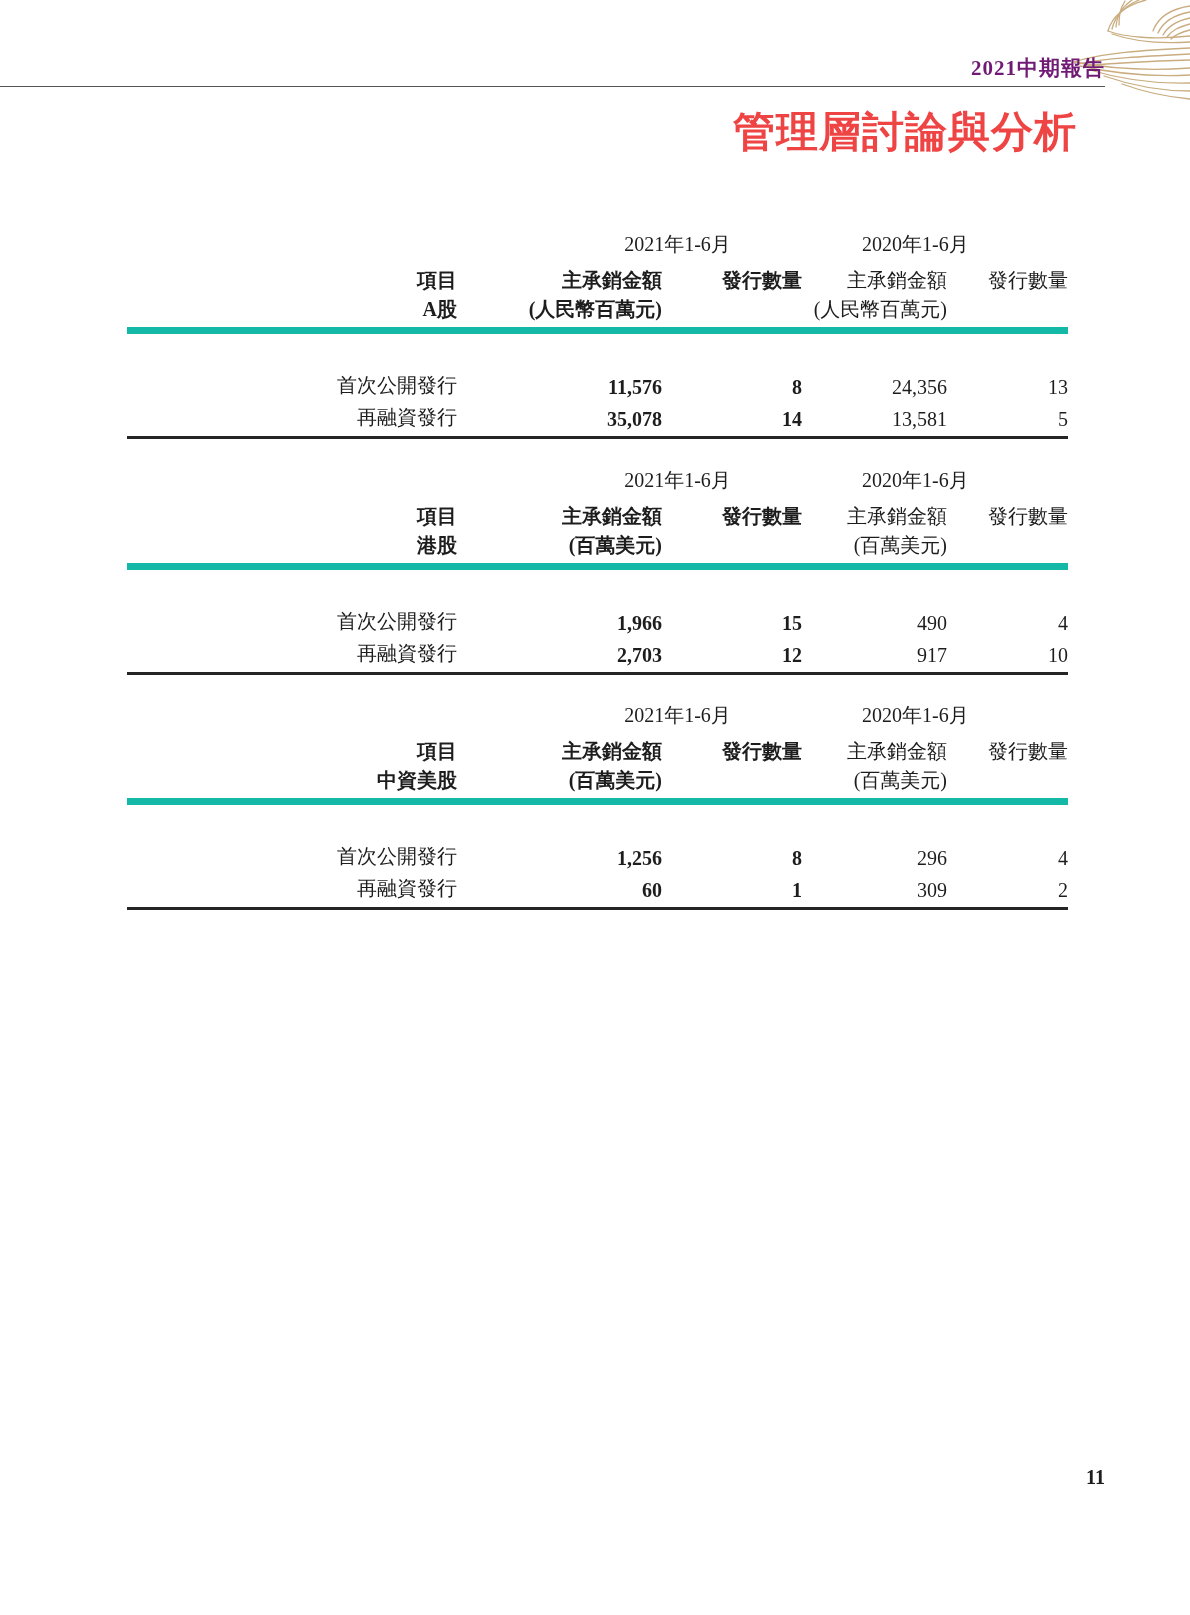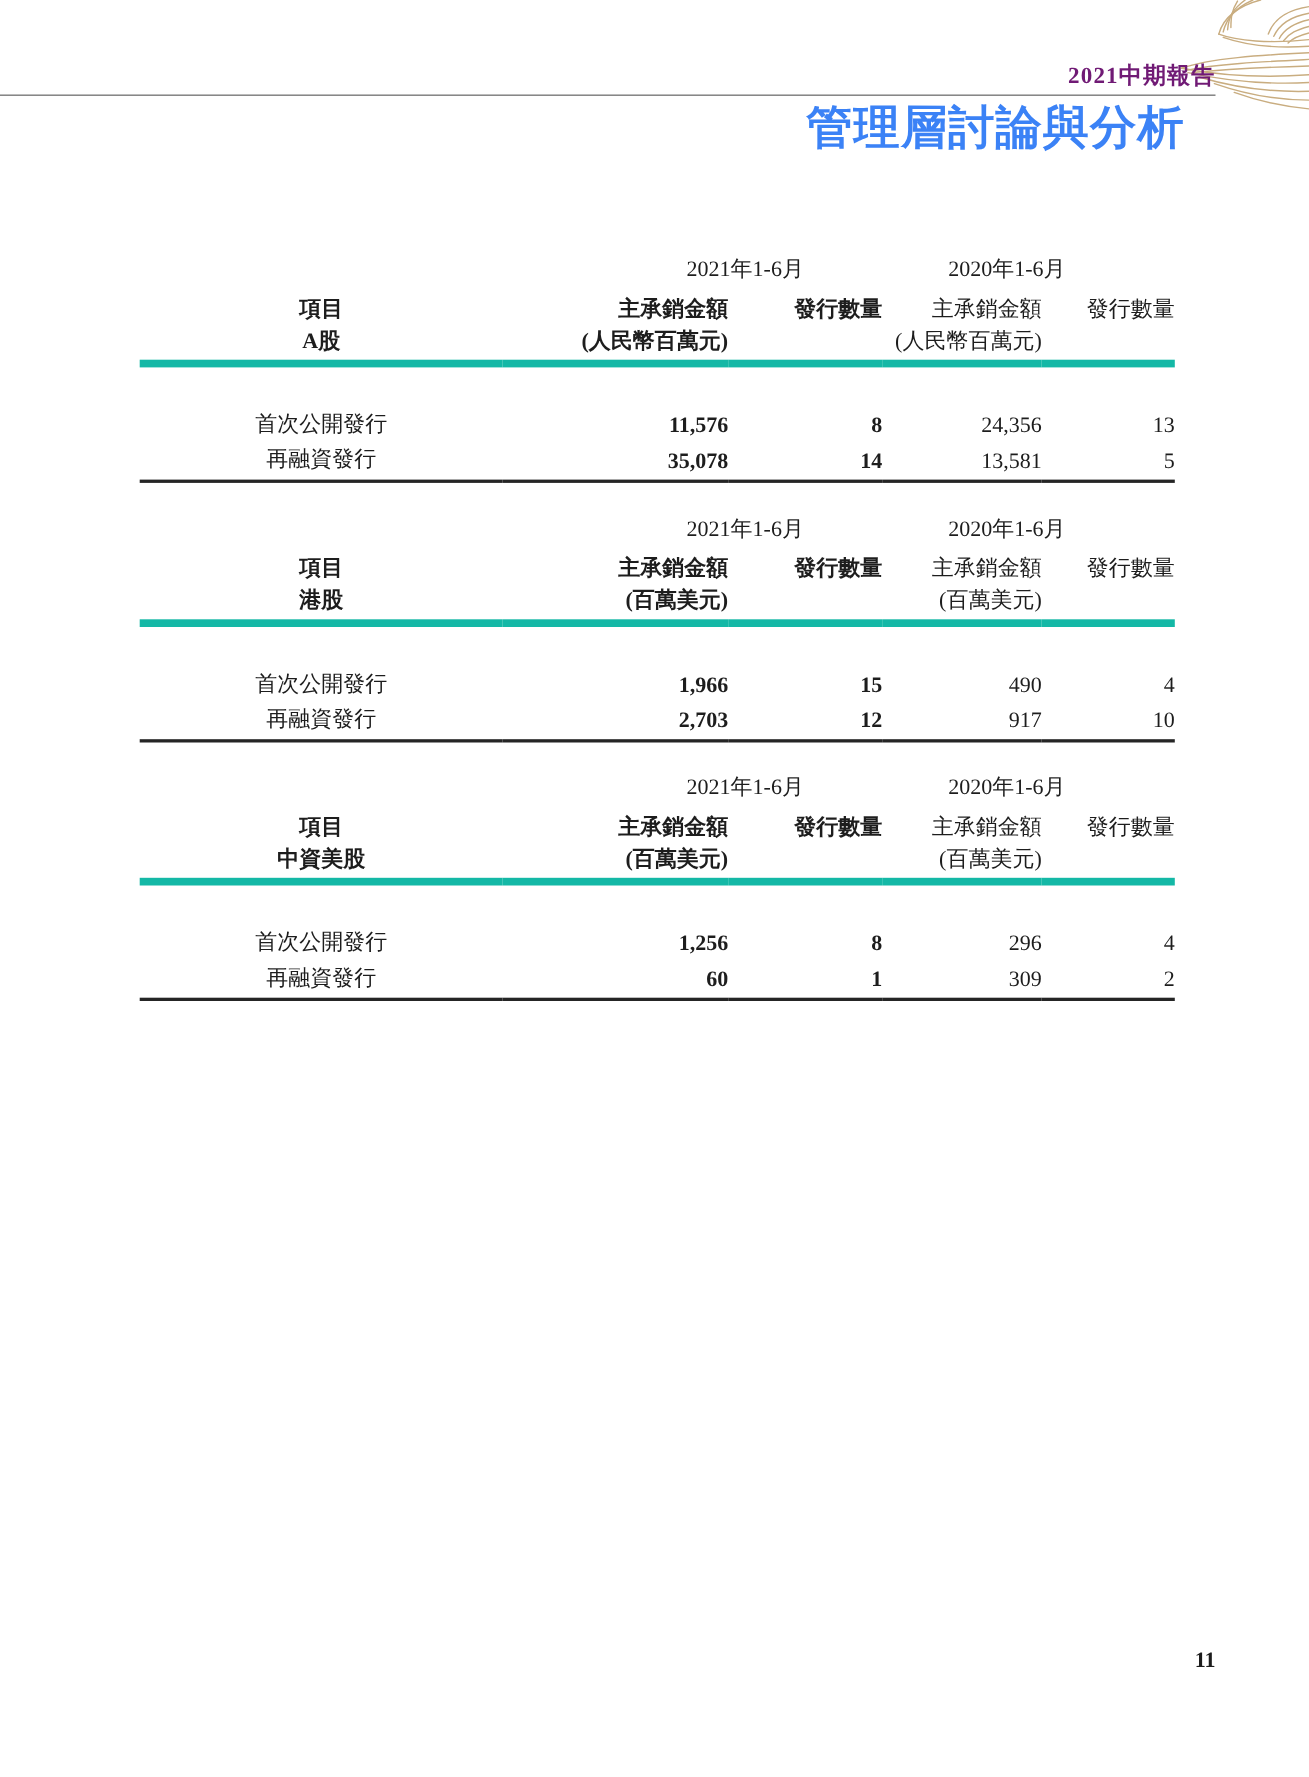--- a/index.html
+++ b/index.html
@@ -7,34 +7,34 @@
               font-family:"Liberation Serif","DejaVu Serif",serif; color:#1d1d1d; }
   .page { position:relative; width:1190px; height:1615px; background:#fff; }
 
   
   .report-title { position:absolute; top:54px; right:85px; font-size:21px;
                   font-weight:bold; letter-spacing:1px; color:#701a75; }
   .header-rule { position:absolute; top:86px; left:0; width:1105px; height:0;
                  border-top:1.5px solid #555; }
   .logo { position:absolute; top:0; right:0; width:128px; height:102px; }
 
-  .page-title { position:absolute; top:88px; right:113px; font-size:42px;
-                font-weight:bold; color:#3b82f6; letter-spacing:1px; }
-
-  .page-number { position:absolute; top:1498px; right:85px; font-size:20px;
+  .page-title { position:absolute; top:104px; right:113px; font-size:42px;
+                font-weight:bold; color:#ef4444; letter-spacing:1px; }
+
+  .page-number { position:absolute; top:1466px; right:85px; font-size:20px;
                  font-weight:bold; color:#1d1d1d; }
 
   
   .table-block { position:absolute; left:127px; width:941px; }
   table { width:941px; border-collapse:collapse; table-layout:fixed; }
   col.c1{width:330px;} col.c2{width:205px;} col.c3{width:140px;}
   col.c4{width:145px;} col.c5{width:121px;}
   td { font-size:20px; color:#1d1d1d; vertical-align:bottom; padding:0;
        white-space:nowrap; overflow:visible; }
-  .left  { text-align:center; }
+  .left  { text-align:right; }
   .right { text-align:right; }
   .bold  { font-weight:bold; }
   tr.year-row td { height:28px; }
   td.y2021 { text-align:center; padding-left:96px; font-weight:normal; }
   td.y2020 { text-align:left; padding-left:60px; }
   tr.head-row td  { height:36px; }
   tr.group-row td { height:36px; border-bottom:7px solid #14b8a6; padding-bottom:4px; }
   tr.spacer td { height:42px; border:none; }
   tr.data-row td { height:31px; padding-bottom:5px; }
   tr.data-row.last td { border-bottom:3px solid #252525; }

